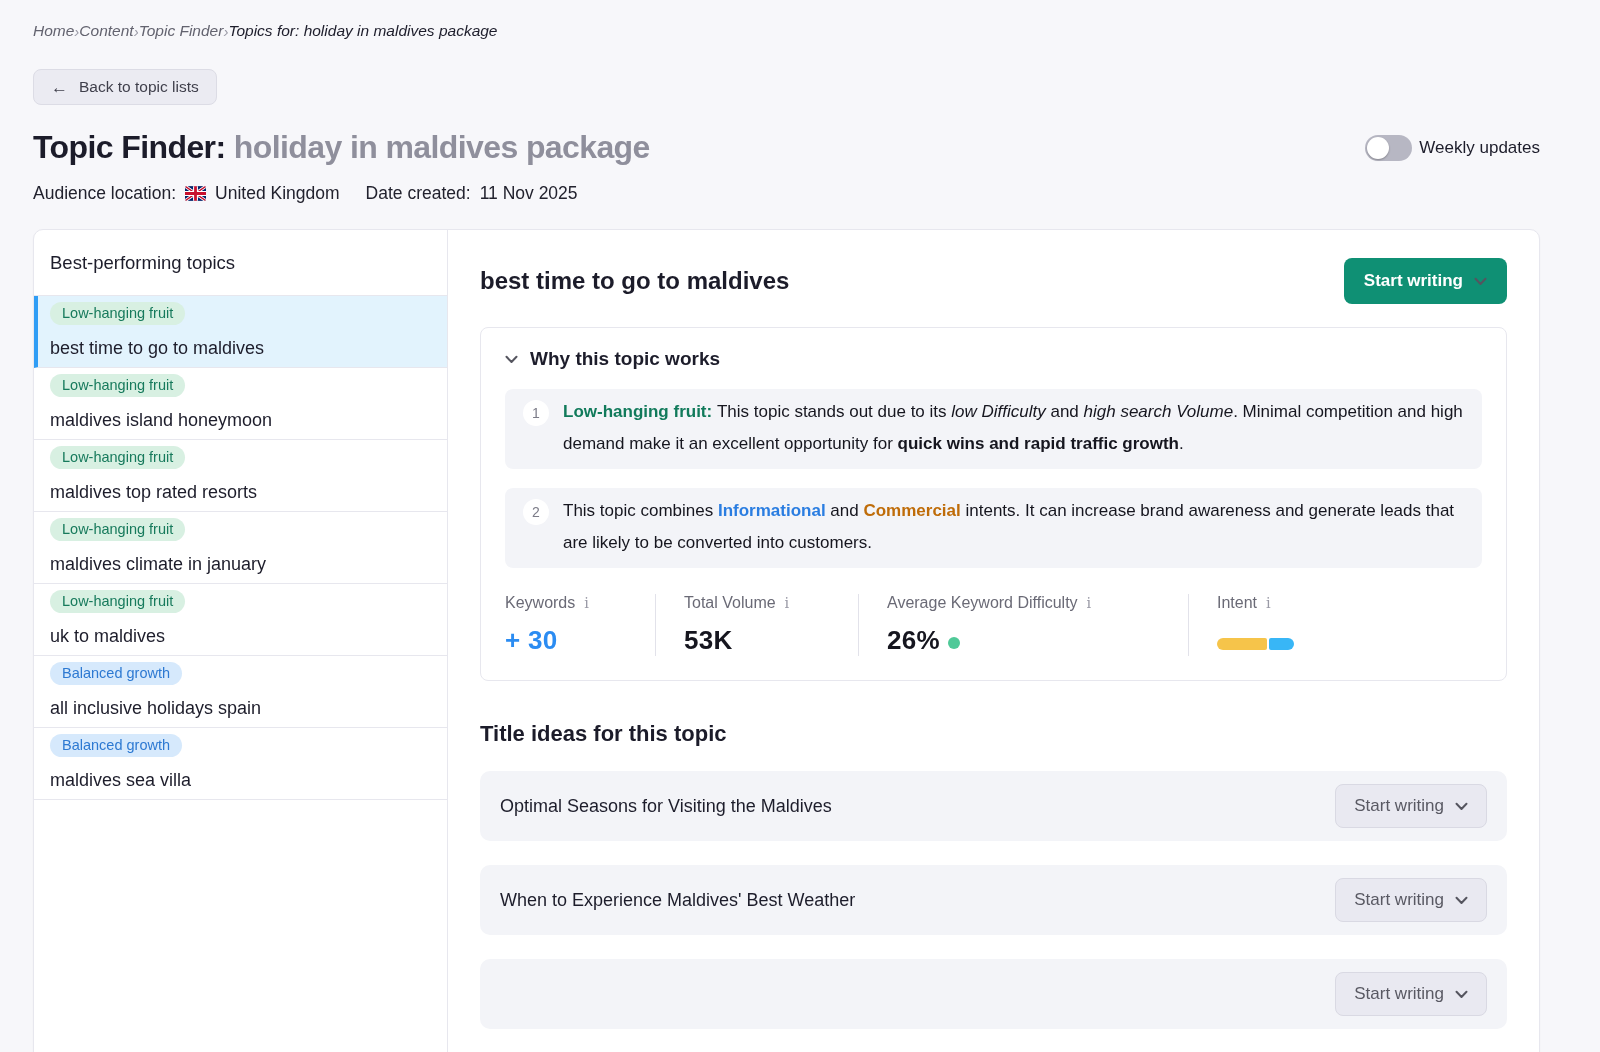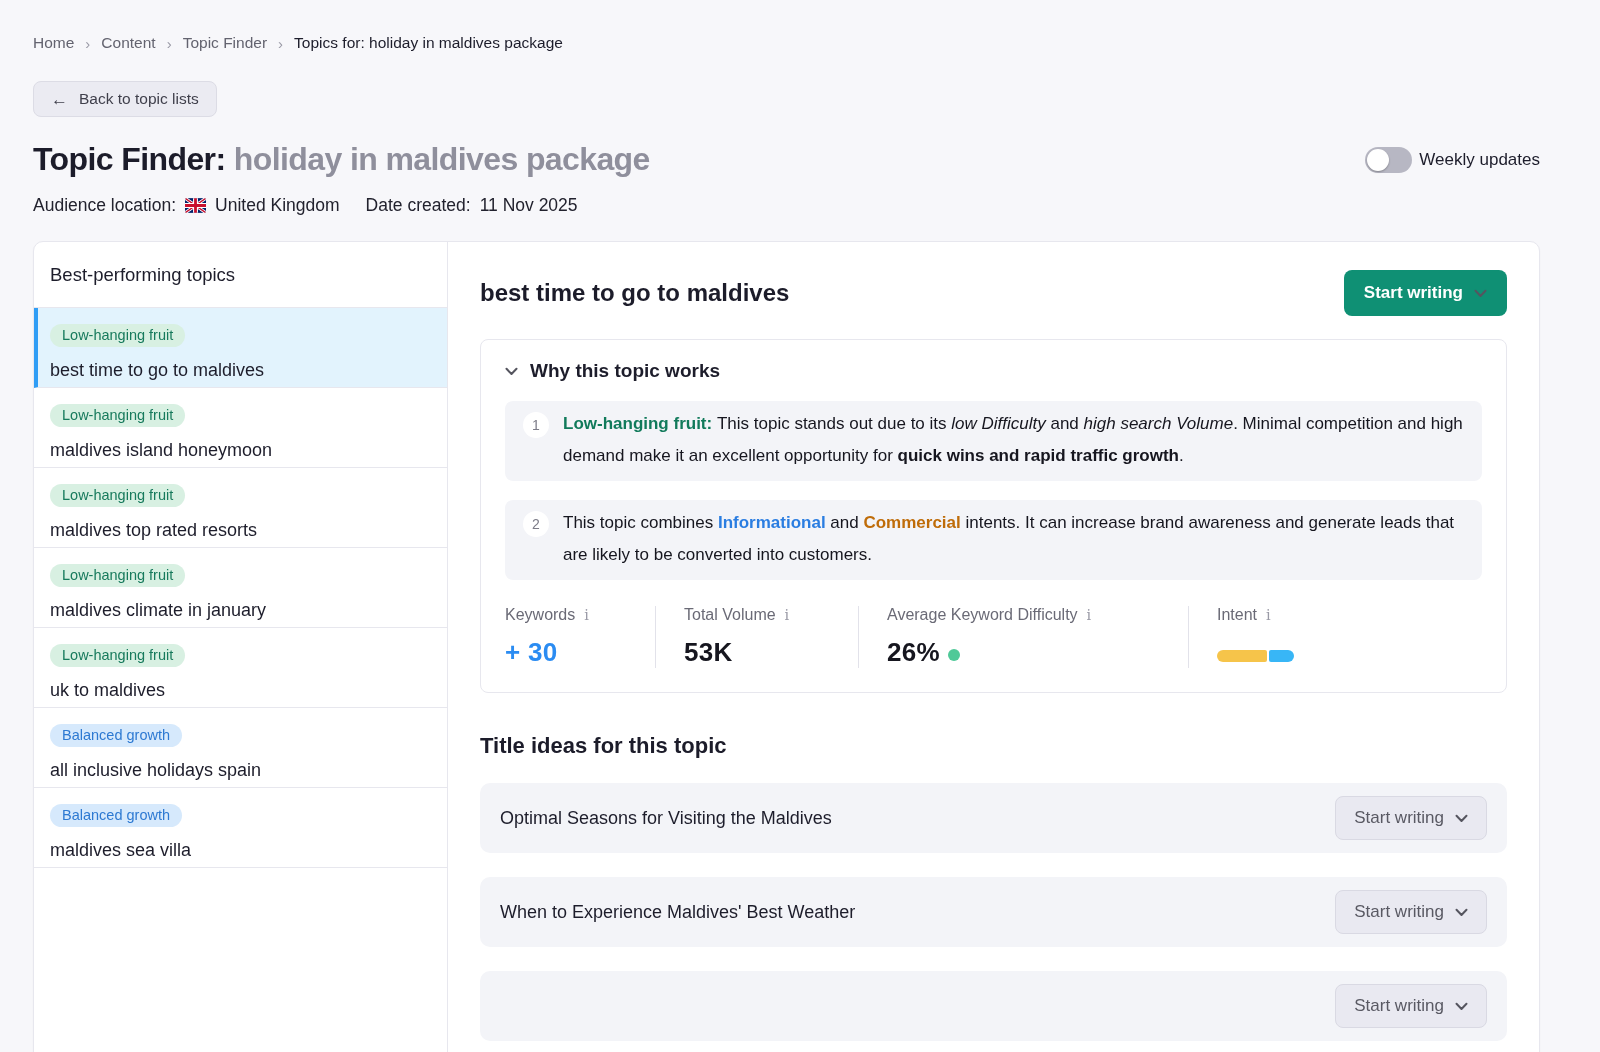--- a/index.html
+++ b/index.html
@@ -6,21 +6,21 @@
   html, body { margin: 0; padding: 0; }
   body {
     width: 1600px; height: 1052px; overflow: hidden;
     background: #f7f7fa;
     font-family: "Liberation Sans", "DejaVu Sans", sans-serif;
     color: #1d1d2b;
   }
   .page { padding: 0 60px 0 33px; }
 
   
-  .breadcrumb { padding-top: 34px; display: flex; align-items: center; gap: 11px; font-size: 15.5px; }
+  .breadcrumb { padding-top: 22px; display: flex; align-items: center; font-size: 15.5px; font-style: italic; }
   .crumb-link { color: #63636f; cursor: pointer; }
   .crumb-sep { color: #9a9aa6; font-size: 15px; }
   .crumb-current { color: #1d1d2b; }
 
   
   .back-btn { margin-top: 29px; display: inline-flex; align-items: center; gap: 11px;
     background: #ebebf2; border: 1px solid #dcdce5; border-radius: 8px;
     padding: 8px 17px; font-size: 15.5px; color: #3f3f4b; cursor: pointer; }
   .back-arrow { font-size: 17px; color: #3f3f4b; line-height: 1; }
 
@@ -39,21 +39,21 @@
   .flag-wrap { display: inline-flex; border-radius: 2px; overflow: hidden; line-height: 0; }
 
   
   .card { margin-top: 25px; background: #fff; border: 1px solid #e7e7ee; border-radius: 10px;
     display: flex; height: 1010px; box-shadow: 0 1px 2px rgba(25,25,40,.04); overflow: hidden; }
 
   
   .sidebar { width: 414px; flex-shrink: 0; border-right: 1px solid #e7e7ee; }
   .sidebar-header { height: 66px; display: flex; align-items: center; padding: 0 16px;
     font-size: 18.5px; font-weight: 500; color: #1d1d2b; border-bottom: 1px solid #e7e7ee; }
-  .topic-item { height: 80px; border-bottom: 1px solid #e7e7ee; padding: 16px 16px; cursor: pointer; }
+  .topic-item { height: 72px; border-bottom: 1px solid #e7e7ee; padding: 6px 16px; cursor: pointer; }
   .topic-item.sel-true { background: #e2f3fd; border-left: 4px solid #2f9df5; padding-left: 12px; }
   .badge { display: inline-block; padding: 3px 12px 4px; border-radius: 14px; font-size: 14.5px;
     font-weight: 500; margin-bottom: 13px; }
   .badge.b-green { background: #d8f0e2; color: #177a5c; }
   .badge.b-blue  { background: #d6e9fc; color: #2d79d2; }
   .topic-label { font-size: 18px; color: #1d1d2b; }
 
   
   .main { flex: 1; min-width: 0; padding: 28px 32px; }
   .topic-header { display: flex; justify-content: space-between; align-items: center; }

